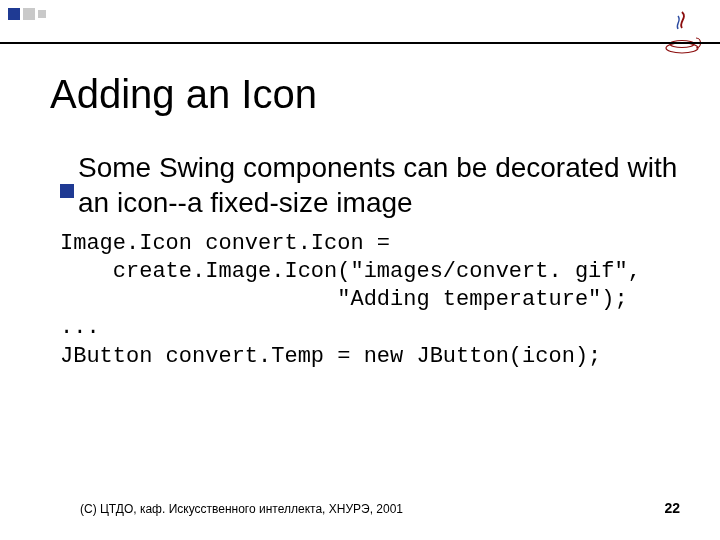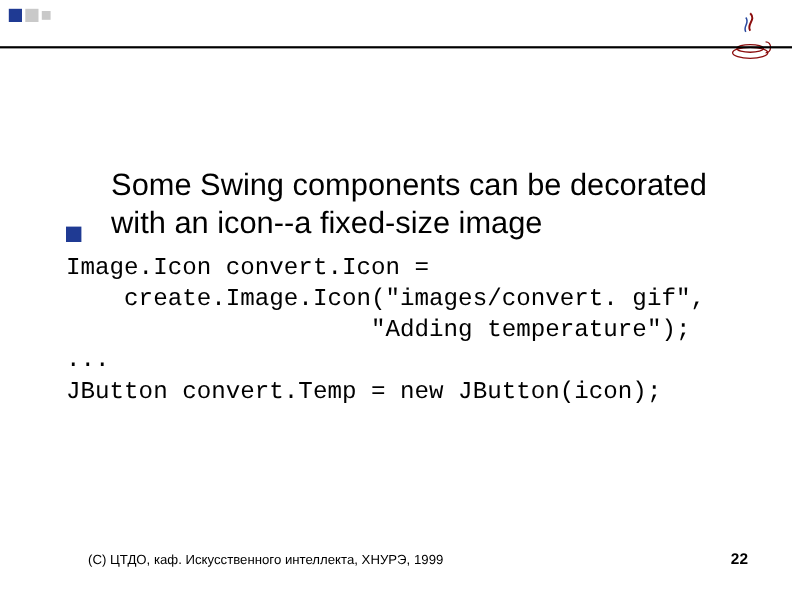--- a/index.html
+++ b/index.html
@@ -5,21 +5,21 @@
   html,body{margin:0;padding:0;width:720px;height:540px;background:#fff;font-family:Arial,Helvetica,sans-serif;color:#000;overflow:hidden}
   .slide{position:relative;width:720px;height:540px}
   .top-deco{position:absolute;top:8px;left:8px;display:flex;align-items:center;gap:3px}
   .top-deco .sq{width:12px;height:12px;background:#1f3a93}
   .top-deco .sq.lt{background:#c9c9c9}
   .top-deco .sq.sm{width:8px;height:8px}
   .hr{position:absolute;top:42px;left:0;right:0;height:2px;background:#000}
   .logo{position:absolute;top:8px;right:16px;width:44px;height:48px}
   .title{position:absolute;top:72px;left:50px;font-size:40px;font-weight:400}
   .body{position:absolute;top:150px;left:60px;right:40px}
-  .bullet-row{display:flex;align-items:flex-end;gap:27px;font-size:28px;line-height:1.25}
+  .bullet-row{display:flex;align-items:center;gap:4px;font-size:28px;line-height:1.25}
   .bullet-sq{width:14px;height:14px;background:#1f3a93;margin-top:12px;flex:0 0 auto}
   .bullet-txt{flex:1}
   .code{margin-top:10px;font-family:"Courier New",Courier,monospace;font-size:22px;line-height:1.28;white-space:pre}
   .footer{position:absolute;bottom:24px;left:80px;right:40px;display:flex;justify-content:space-between;align-items:flex-end;font-size:12px}
   .footer .page{font-weight:700;font-size:14px}
 </style>
 </head>
 <body>
 
 <div class="slide">
@@ -32,30 +32,31 @@
     <svg viewBox="0 0 44 48" width="44" height="48">
       <ellipse cx="22" cy="40" rx="16" ry="5" fill="none" stroke="#8b0d0d" stroke-width="1.2"></ellipse>
       <ellipse cx="22" cy="36" rx="12" ry="3.5" fill="none" stroke="#8b0d0d" stroke-width="1.2"></ellipse>
       <path d="M36 30c6 0 6 10 0 10" fill="none" stroke="#8b0d0d" stroke-width="1.2"></path>
       <path d="M22 4c6 6-4 10 0 16" fill="none" stroke="#8b0d0d" stroke-width="1.8"></path>
       <path d="M18 8c4 5-3 8 0 13" fill="none" stroke="#2b4aa0" stroke-width="1.4"></path>
     </svg>
   </div>
   <div class="hr"></div>
 
+  <div class="title">Adding an Icon</div>
 
   <div class="body">
     <div class="bullet-row">
       <div class="bullet-sq"></div>
       <div class="bullet-txt">Some Swing components can be decorated with an icon--a fixed-size image</div>
     </div>
     <div class="code">Image.Icon convert.Icon =
     create.Image.Icon("images/convert. gif",
                      "Adding temperature");
 ...
 JButton convert.Temp = new JButton(icon);</div>
   </div>
 
   <div class="footer">
-    <span>(С) ЦТДО, каф. Искусственного интеллекта, ХНУРЭ, 1999</span>
+    <span>(С) ЦТДО, каф. Искусственного интеллекта, ХНУРЭ, 2001</span>
     <span class="page">22</span>
   </div>
 </div>
 
 </body></html>

